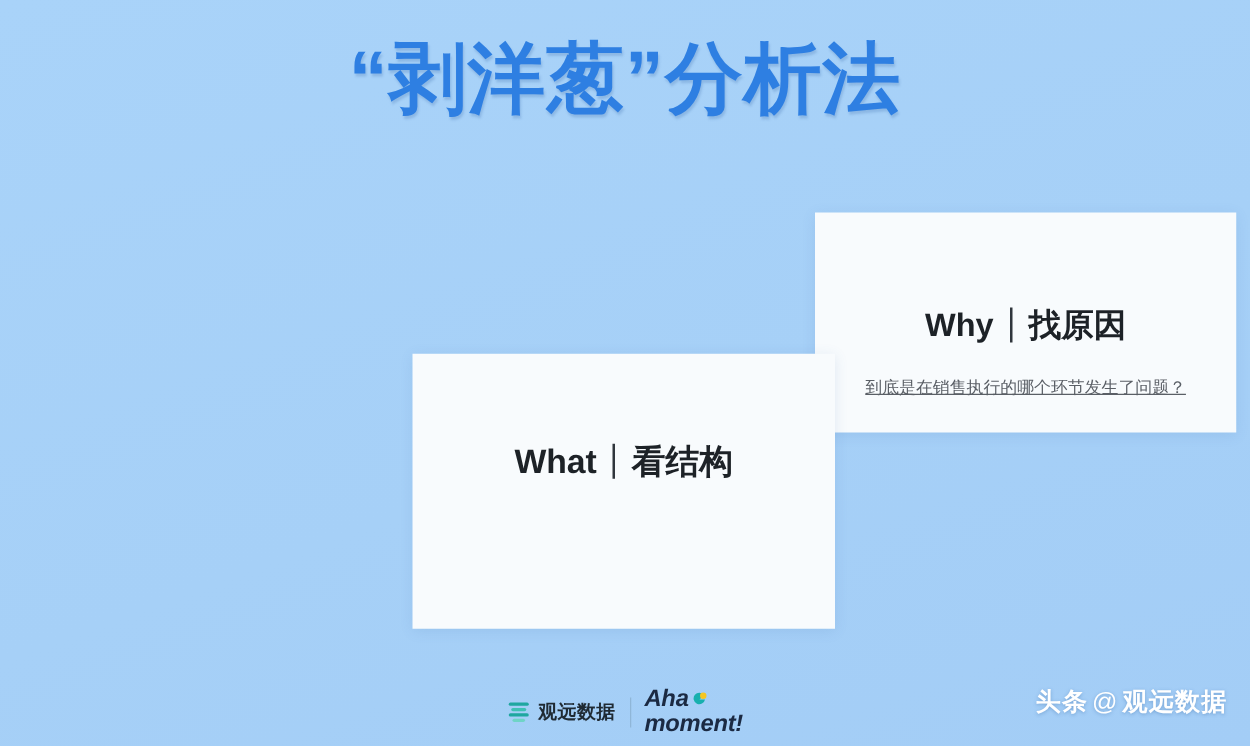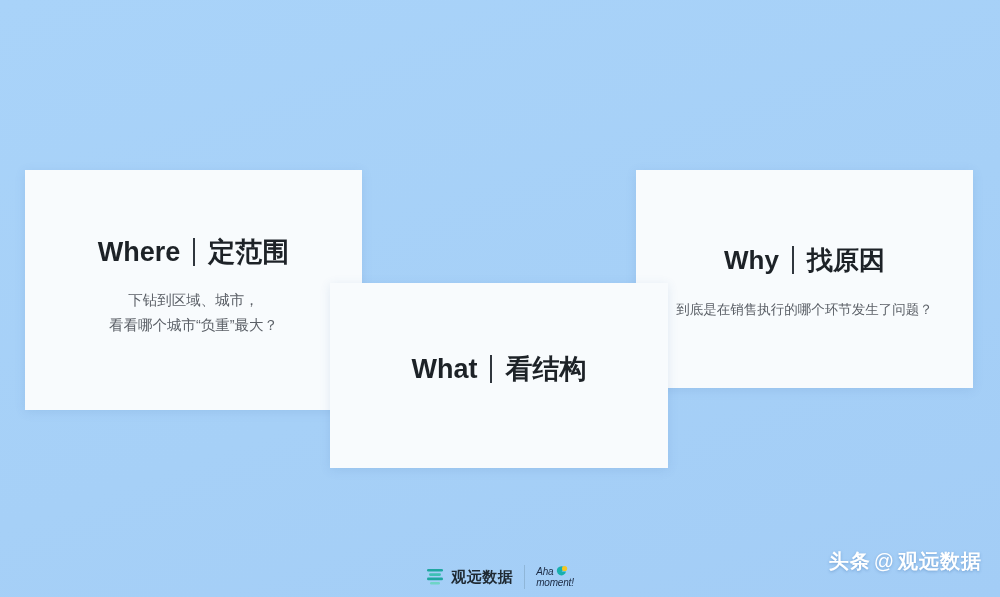--- a/index.html
+++ b/index.html
@@ -34,22 +34,22 @@
   
   .card {
     position:absolute;
     background:#f8fbfd;
     box-shadow:0 2px 10px rgba(60,110,170,.13);
     display:flex;
     flex-direction:column;
     align-items:center;
   }
   .card-where { left:25px;  top:170px; width:337px; height:240px; }
-  .card-why   { left:636px; top:170px; width:337px; height:218px; z-index:2; }
-  .card-what  { left:330px; top:283px; width:338px; height:185px; z-index:3; }
+  .card-why   { left:652px; top:170px; width:337px; height:176px; z-index:2; }
+  .card-what  { left:330px; top:283px; width:338px; height:220px; z-index:3; }
 
   .card-heading {
     display:flex;
     align-items:center;
     justify-content:center;
     color:#1d2227;
     font-size:27px;
     font-weight:bold;
     white-space:nowrap;
     line-height:1;
@@ -70,21 +70,21 @@
 
   .card-body {
     margin-top:22px;
     text-align:center;
     color:#5a5f66;
     font-size:14.5px;
     line-height:1.75;
     white-space:pre-line;
     padding:0 18px;
   }
-  .card-why .card-body { margin-top:24px; font-size:13.5px; }
+  .card-why .card-body { margin-top:24px; font-size:13.5px;text-decoration:underline; }
 
   
   #brand {
     position:absolute;
     left:0; right:0; bottom:8px;
     display:flex;
     justify-content:center;
     align-items:center;
     gap:11px;
   }
@@ -101,22 +101,22 @@
     background:#8fb6d8;
   }
   #brand-right {
     display:flex;
     flex-direction:column;
     justify-content:center;
     line-height:1.02;
     position:relative;
   }
   .aha-line {
-    font-size:10px;
-    font-weight:normal;
+    font-size:19px;
+    font-weight:bold;
     color:#1b2a43;
     font-style:italic;
     letter-spacing:-.2px;
   }
   .aha-top { display:flex; align-items:center; gap:2px; }
   .aha-mark { display:block; }
 
   
   #watermark {
     position:absolute;
@@ -128,30 +128,22 @@
     text-shadow:0 1px 3px rgba(60,110,170,.45);
     white-space:nowrap;
   }
   #wm-at { margin:0 3px; font-weight:normal; }
 </style>
 </head>
 <body>
 
 <div id="slide">
 
+  <div id="title">“剥洋葱”分析法</div>
 
-  <div class="card card-where">
-    <div class="card-heading">
-      <span>Where</span>
-      <span class="hsep"></span>
-      <span class="hzh">定范围</span>
-    </div>
-    <div class="card-body">下钻到区域、城市，
-看看哪个城市“负重”最大？</div>
-  </div>
 
   <div class="card card-why">
     <div class="card-heading">
       <span>Why</span>
       <span class="hsep"></span>
       <span class="hzh">找原因</span>
     </div>
     <div class="card-body">到底是在销售执行的哪个环节发生了问题？</div>
   </div>
 

